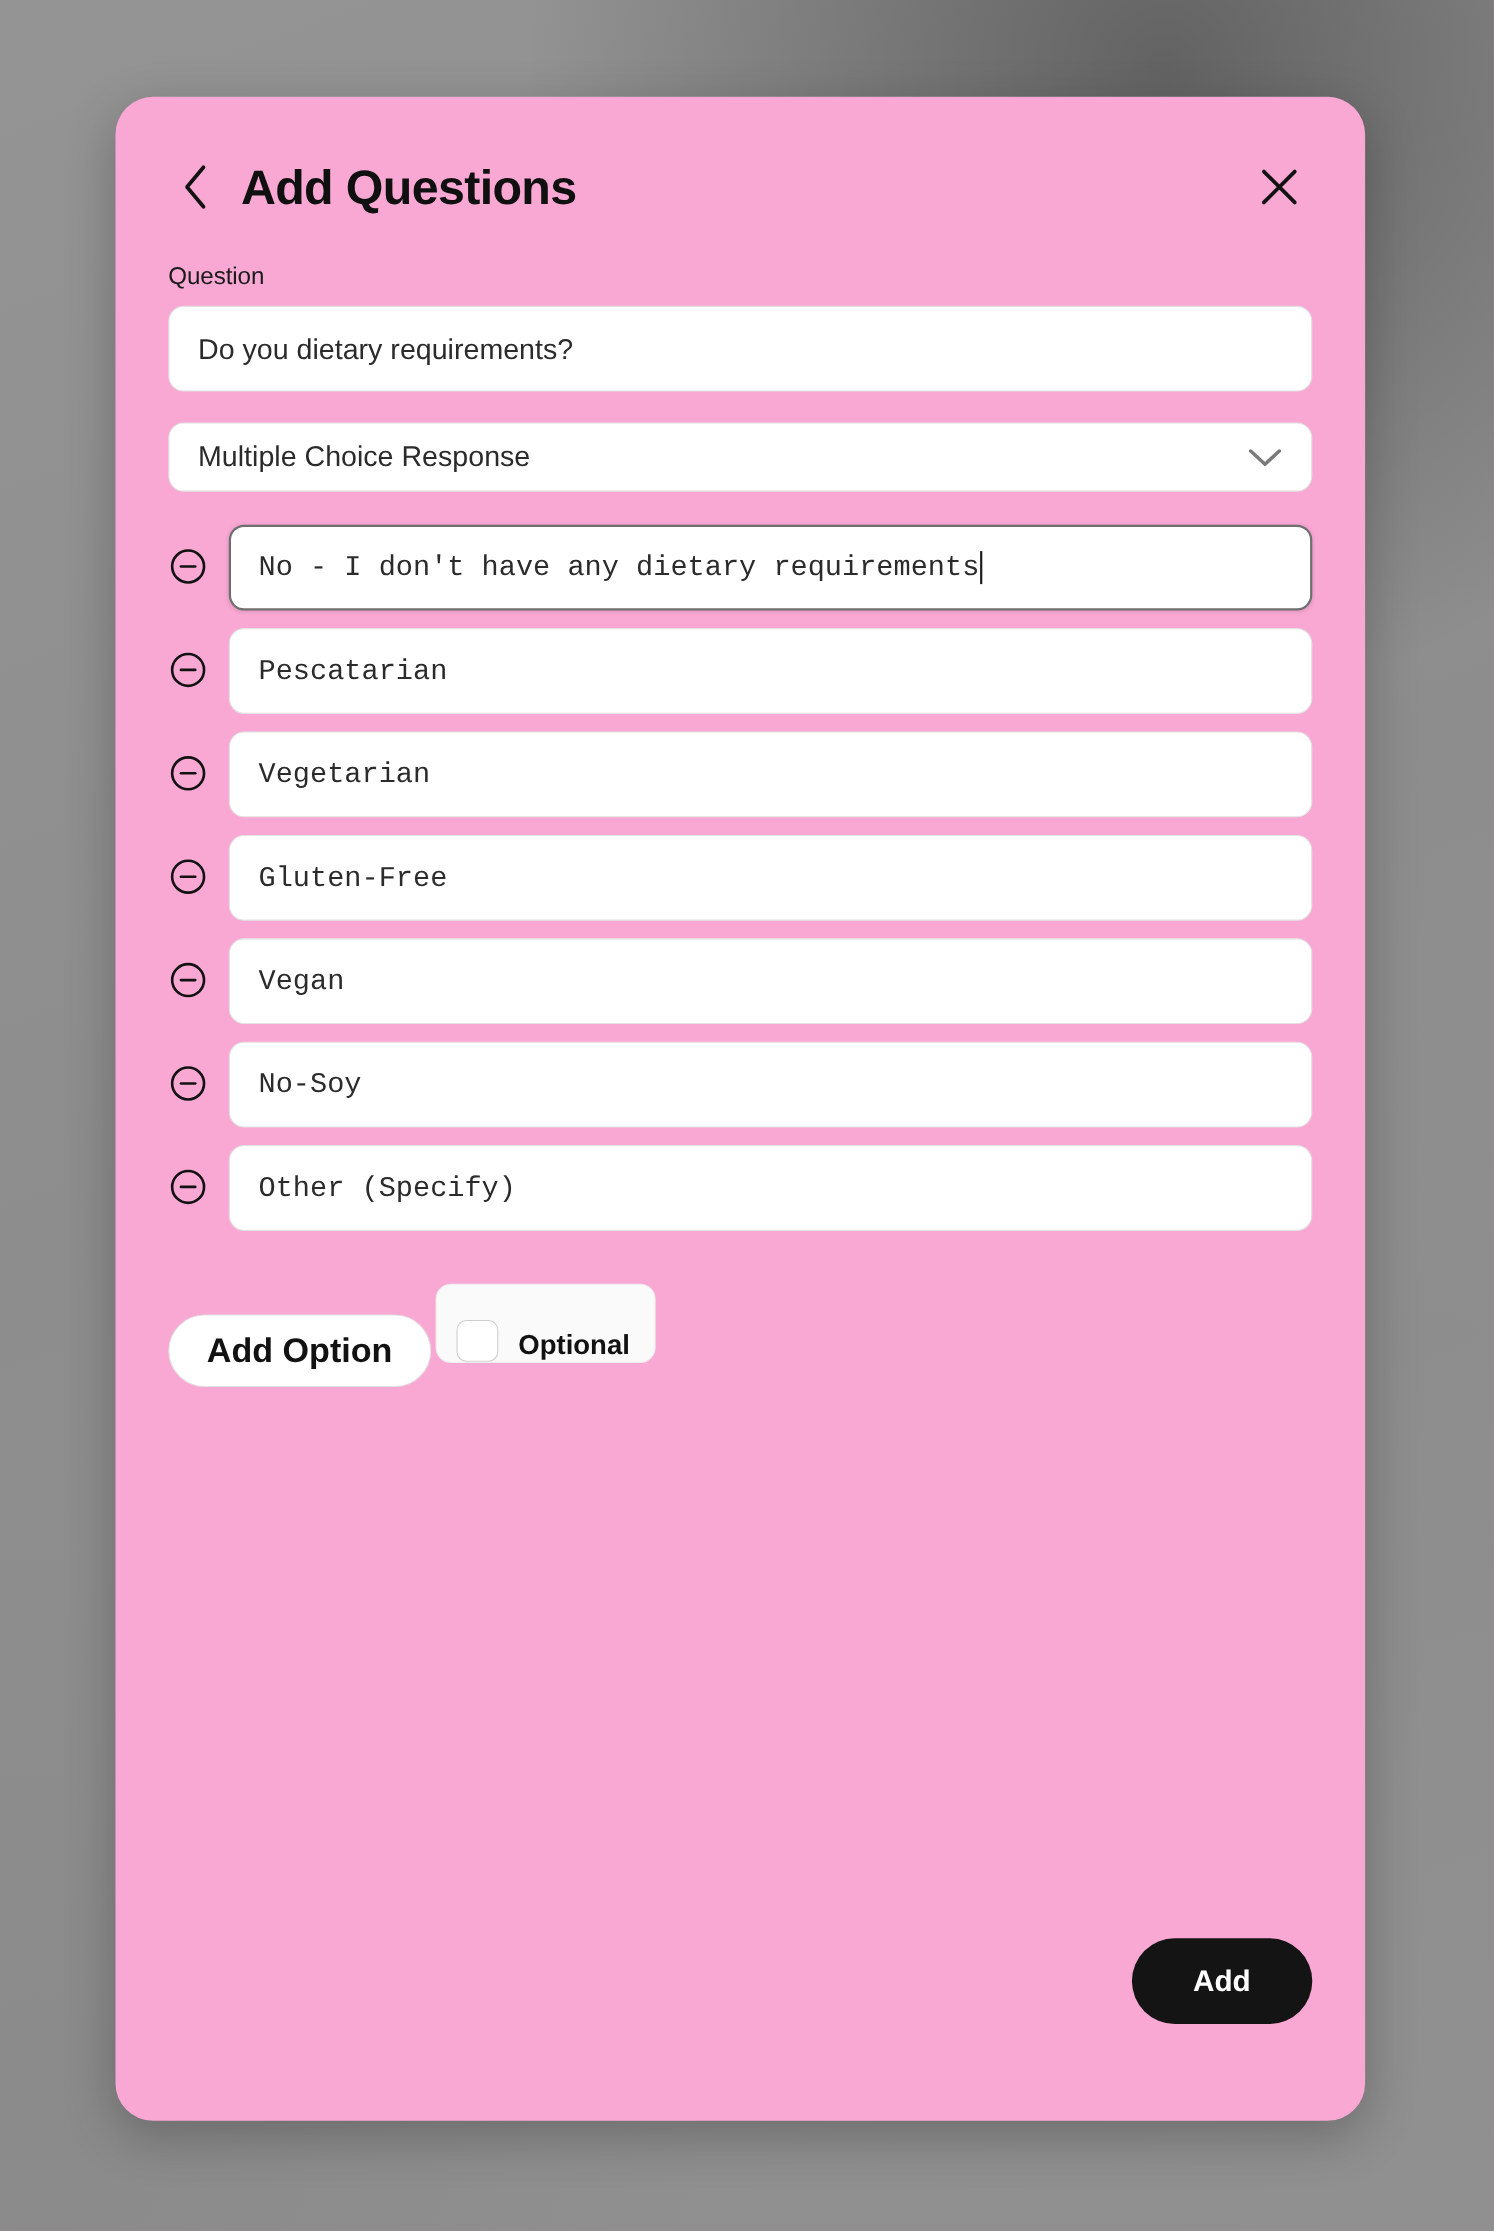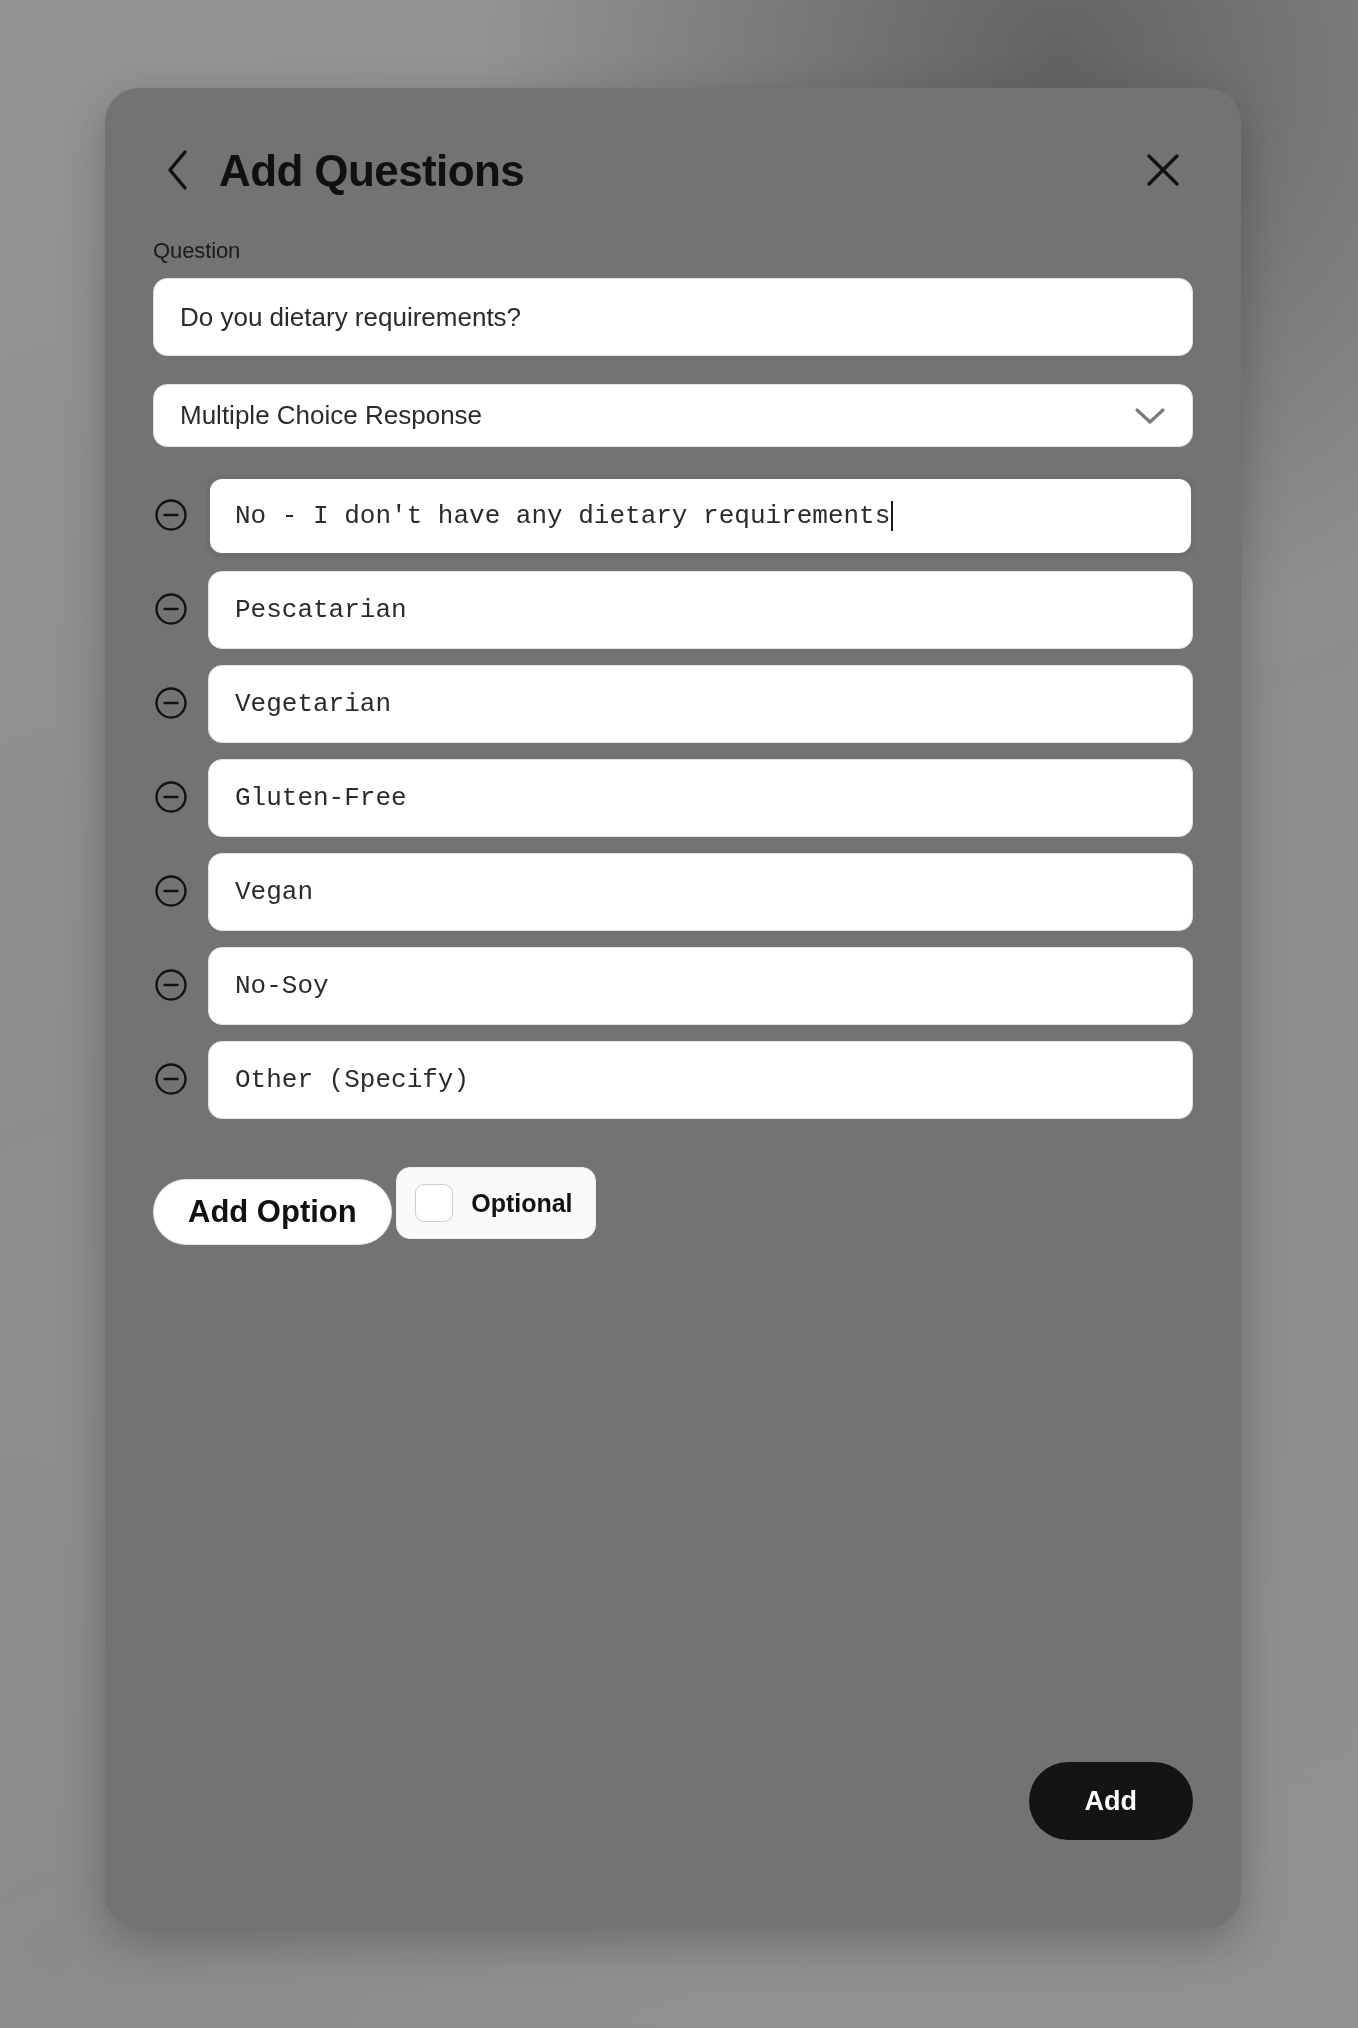--- a/index.html
+++ b/index.html
@@ -26,21 +26,21 @@
       radial-gradient(circle at 4% 96%, rgba(130,130,130,0.35) 0%, rgba(120,120,120,0.0) 25%),
       linear-gradient(160deg, #949494 0%, #8d8d8d 45%, #909090 100%);
   }
 
   .modal {
     position: absolute;
     left: 105px;
     top: 88px;
     width: 1136px;
     height: 1840px;
-    background: #737373;
+    background: #f9a8d4;
     border-radius: 34px;
     box-shadow: 0 14px 46px rgba(0,0,0,0.24);
     padding: 0 48px;
   }
 
   
   .modal-header {
     display: flex;
     align-items: center;
     height: 150px;
@@ -175,21 +175,21 @@
     color: #121212;
     cursor: pointer;
     display: inline-flex;
     align-items: center;
   }
 
   
   .optional-wrap {
     margin-top: 32px;
     display: inline-flex;
-    align-items: center;
+    align-items: flex-end;
     height: 72px;
     padding: 0 22px 0 18px;
     border-radius: 14px;
     background: #fafafa;
     border: 1px solid #efefef;
     cursor: pointer;
   }
   .checkbox {
     width: 38px; height: 38px;
     border: 1px solid #cfcfcf;

